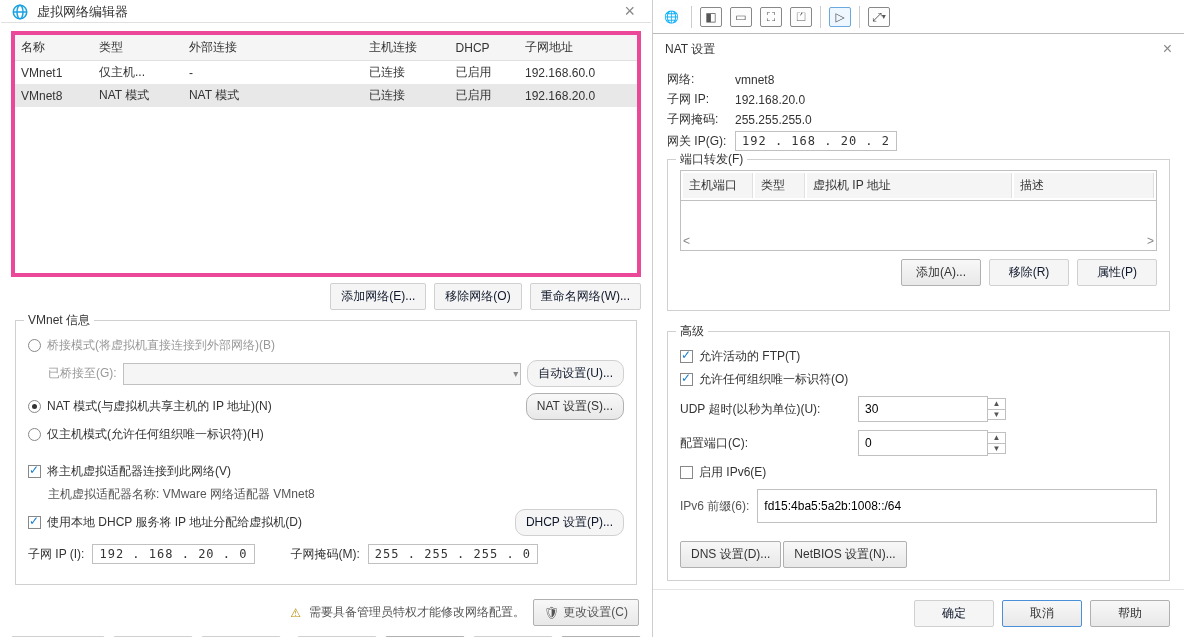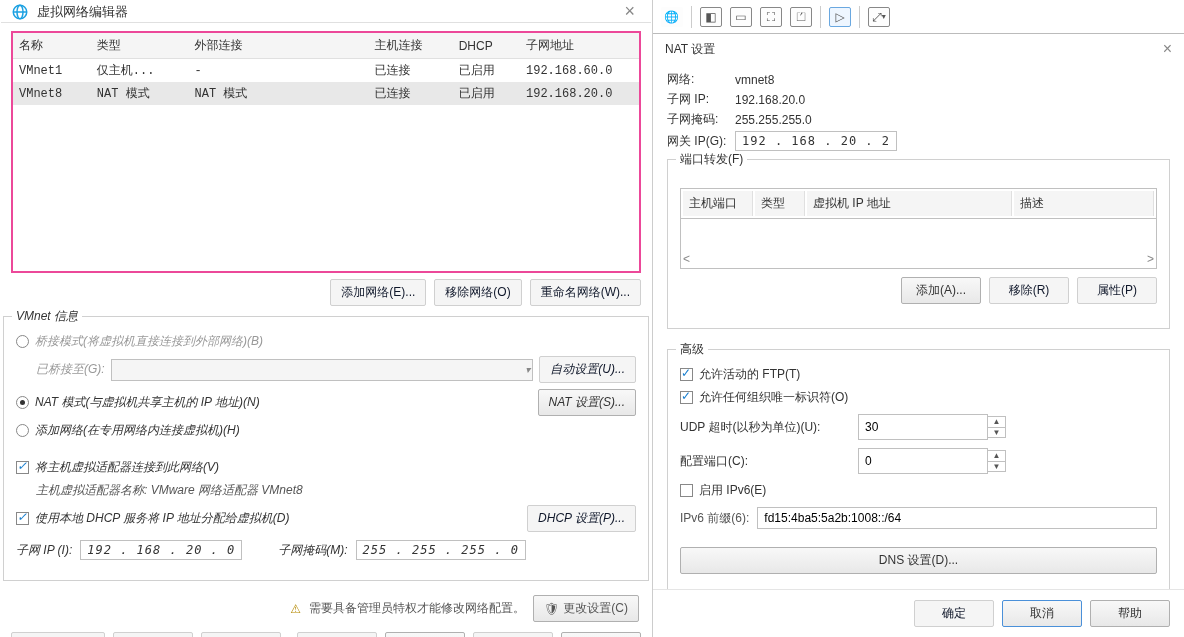--- a/index.html
+++ b/index.html
@@ -5,56 +5,56 @@
 *{box-sizing:border-box;font-family:"Microsoft YaHei","Segoe UI",Arial,sans-serif;font-size:12px;}
 body{margin:0;padding:0;background:#fff;color:#333;width:1184px;height:637px;overflow:hidden;}
 .wrap{display:flex;width:1184px;height:637px;}
 .left{width:652px;border:1px solid #fff;display:flex;flex-direction:column;}
 .right{flex:1;display:flex;flex-direction:column;border-left:1px solid #ccc;}
 .titlebar{height:36px;display:flex;align-items:center;padding:0 10px;border-bottom:1px solid #e0e0e0;}
 .titlebar .logo{width:18px;height:18px;margin-right:8px;color:#1ba1e2;}
 .titlebar .title{flex:1;color:#333;font-size:13px;}
 .titlebar .close{font-size:18px;color:#888;cursor:pointer;padding:0 6px;}
 .table-area{padding:8px 10px 0 10px;}
-table.net{width:100%;border-collapse:collapse;border:2px solid #ec4899;padding-left:27px;}
+table.net{width:100%;border-collapse:collapse;border:4px solid #ec4899;padding-left:27px;}
 table.net th{background:#f5f5f5;text-align:left;font-weight:normal;padding:4px 6px;border-bottom:1px solid #e0e0e0;}
-table.net td{padding:3px 6px;font-family:Liberation Mono, monospace;}
+table.net td{padding:3px 6px;}
 table.net tr.sel td{background:#e8e8e8;}
 .spacer{height:160px;}
 .net-btns{display:flex;justify-content:flex-end;gap:8px;padding:6px 10px;}
 .btn{background:linear-gradient(#f8f8f8,#e8e8e8);border:1px solid #b0b0b0;border-radius:2px;padding:4px 10px;cursor:pointer;min-width:80px;text-align:center;}
 .btn-dis{color:#0f172a;border-color:#d0d0d0;background:#f5f5f5;}
-.group{margin:4px 2px;font-style:italic;}
+.group{margin:4px 14px;}
 .group-box{border:1px solid #d0d0d0;padding:10px 12px 12px 12px;position:relative;}
 .group-label{position:absolute;top:-9px;left:8px;background:#fff;padding:0 4px;color:#333;}
 .rad-line{display:flex;align-items:center;gap:6px;margin:6px 0;}
 .rad{width:13px;height:13px;border-radius:50%;border:1px solid #888;display:inline-block;position:relative;}
 .rad.on::after{content:"";position:absolute;inset:3px;background:#333;border-radius:50%;}
 .chk{width:13px;height:13px;border:1px solid #888;display:inline-block;position:relative;background:#fff;}
 .chk.on::after{content:"✓";position:absolute;top:-3px;left:0;color:#1a7fcf;font-size:12px;}
 .rad-line .lbl{flex:1;}
-.rad-line .side-btn{min-width:96px;}
+.rad-line .side-btn{min-width:96px;border-radius:10px;}
 .indent{margin-left:20px;color:#555;justify-content:center;}
 .sel-box{flex:1;height:22px;border:1px solid #c0c0c0;background:#f5f5f5;display:flex;align-items:center;justify-content:flex-end;padding:0 2px;color:#888;}
 .sel-box .caret{font-size:10px;}
 .field-row{display:flex;align-items:center;gap:8px;margin:8px 0;}
 .ipbox{border:1px solid #c0c0c0;padding:2px 6px;font-family:Consolas,monospace;letter-spacing:1px;background:#fff;min-width:150px;display:inline-block;text-align:right;}
 .bottom-note{display:flex;align-items:center;justify-content:flex-end;gap:8px;margin:10px 12px 4px 12px;color:#555;}
 .warn-ico{color:#b58900;}
 .shield-btn{display:flex;align-items:center;gap:4px;}
 .btn-row{display:flex;gap:8px;padding:6px 10px 10px 10px;justify-content:flex-start;}
 .right-toolbar{height:34px;display:flex;align-items:center;gap:8px;padding:0 8px;border-bottom:1px solid #bbb;color:#555;}
 .right-toolbar .ico{width:22px;height:20px;border:1px solid #888;display:flex;align-items:center;justify-content:center;font-size:12px;border-radius:2px;background:#fdfdfd;}
 .right-toolbar .sep{width:1px;height:22px;background:#ccc;}
 .right-title{display:flex;align-items:center;padding:6px 12px;font-size:13px;}
 .right-title .x{margin-left:auto;font-size:16px;color:#888;cursor:pointer;}
 .right-body{padding:4px 14px;flex:1;overflow:auto;}
 .info-line{display:flex;gap:4px;margin:3px 0;align-items:center;}
 .info-line .k{min-width:64px;}
-.sub-table{width:100%;border:1px solid #c0c0c0;margin-top:18px;}
+.sub-table{width:100%;border:1px solid #c0c0c0;margin-top:0;}
 .sub-table th{background:#f5f5f5;text-align:left;font-weight:normal;padding:4px 6px;border-right:1px solid #e0e0e0;}
 .sub-scroll{height:50px;border:1px solid #c0c0c0;border-top:none;display:flex;align-items:flex-end;justify-content:space-between;padding:2px;color:#888;font-size:10px;}
 .sub-btns{display:flex;justify-content:flex-end;gap:8px;margin:8px 0 12px 0;}
 .num-field{display:flex;align-items:center;}
 .num-field input{border:1px solid #c0c0c0;height:22px;padding:12px 6px;width:130px;}
 .spin{border:1px solid #c0c0c0;border-left:none;height:22px;width:18px;display:flex;flex-direction:column;}
 .spin div{flex:1;display:flex;align-items:center;justify-content:center;font-size:8px;color:#555;border-bottom:1px solid #c0c0c0;cursor:pointer;}
 .spin div:last-child{border-bottom:none;}
 .r-btn-row{display:flex;gap:8px;justify-content:flex-end;padding:10px 14px;border-top:1px solid #e5e5e5;}
 </style>
@@ -137,21 +137,21 @@
         </div>
 
         <div class="rad-line">
           <span class="rad on"></span>
           <span class="lbl">NAT 模式(与虚拟机共享主机的 IP 地址)(N)</span>
           <div class="btn side-btn">NAT 设置(S)...</div>
         </div>
 
         <div class="rad-line">
           <span class="rad"></span>
-          <span class="lbl">添加网络(在专用网络内连接虚拟机)(H)</span>
+          <span class="lbl">仅主机模式(允许任何组织唯一标识符)(H)</span>
         </div>
 
         <div style="height:8px"></div>
 
         <div class="rad-line">
           <span class="chk on"></span>
           <span class="lbl">将主机虚拟适配器连接到此网络(V)</span>
         </div>
         <div class="indent">
           <span>主机虚拟适配器名称: </span><span>VMware 网络适配器 VMnet8</span>
@@ -285,25 +285,25 @@
               </div>
           </div>
         </div>
 
         <div class="rad-line">
             <span class="chk"></span>
             <span>启用 IPv6(E)</span>
           </div>
         <div class="field-row indent">
           <span><span>IPv6 前缀(6):</span></span>
-          <input style="flex: 1 1 0%; border: 1px solid rgb(192, 192, 192); height: 22px; padding: 4px 6px;" value="fd15:4ba5:5a2b:1008::/64">
+          <input style="flex: 1 1 0%; border: 1px solid rgb(192, 192, 192); height: 22px; padding: 16px 6px;" value="fd15:4ba5:5a2b:1008::/64">
         </div>
 
         <div style="height:10px"></div>
-        <div style="display:flex;gap:20px;flex-direction:column;">
+        <div style="display:flex;gap:2px;">
           <div class="btn"><span>DNS 设置(D)...</span></div>
           <div class="btn"><span>NetBIOS 设置(N)...</span></div>
         </div>
       </div>
     </div>
 
     <div class="r-btn-row">
       <div class="btn btn-dis">确定</div>
       <div class="btn" style="border-color:#4a90d9">取消</div>
       <div class="btn">帮助</div>

